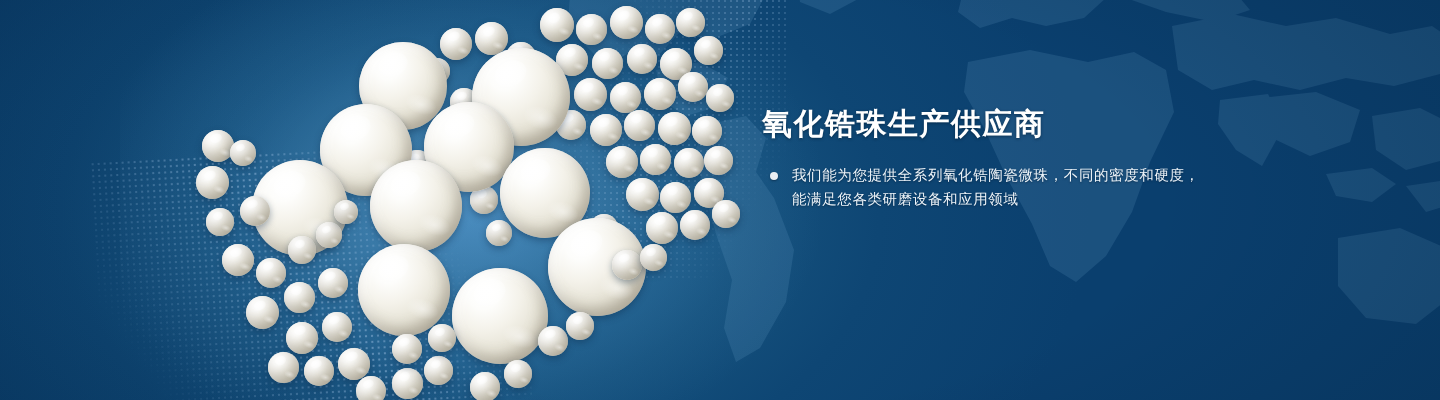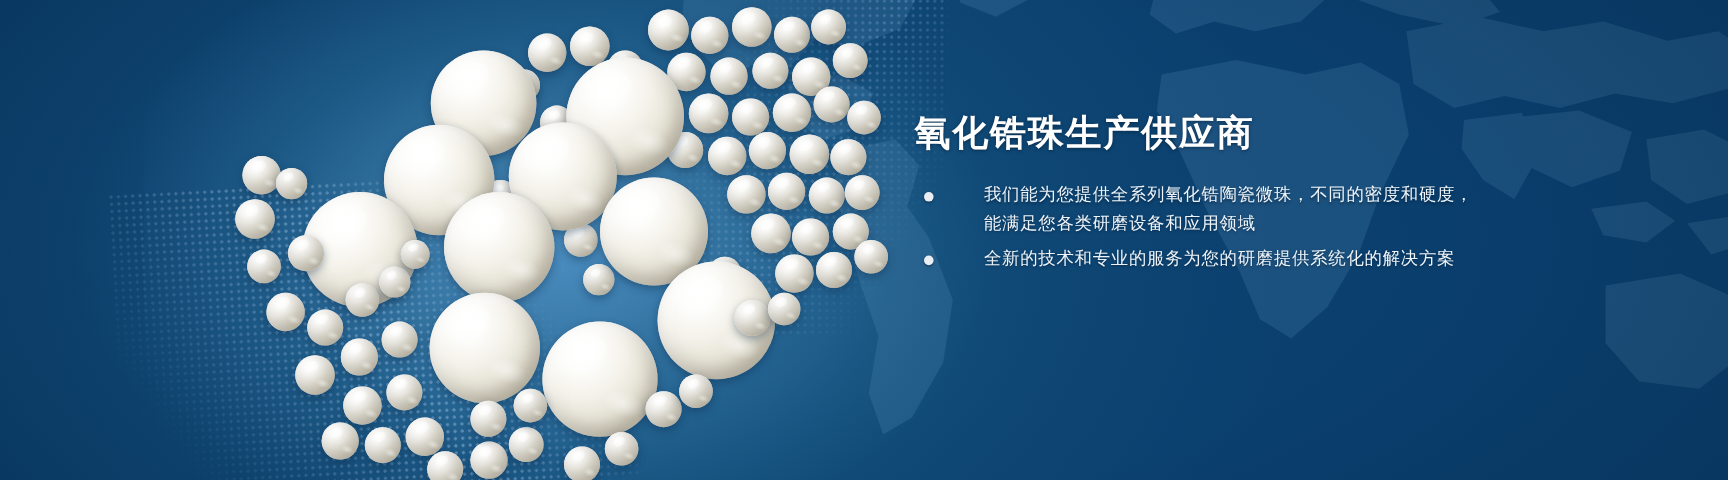--- a/index.html
+++ b/index.html
@@ -101,21 +101,21 @@
     width:36%; height:22%;
     border-radius:50%;
     background:radial-gradient(ellipse at 50% 50%, rgba(255,255,255,.45) 0%, rgba(255,255,255,0) 72%);
     transform:rotate(18deg);
   }
   .bead.sm::before{ left:24%; top:14%; width:36%; height:28%; }
 
   
   .copy{
     position:absolute;
-    left:762px; top:92px;
+    left:762px; top:104px;
     width:560px;
   }
   .title{
     font-size:30px;
     line-height:40px;
     font-weight:700;
     color:#ffffff;
     letter-spacing:1.5px;
     text-shadow:0 1px 3px rgba(3,26,48,.6);
     white-space:nowrap;
@@ -136,21 +136,21 @@
   }
   .bullet:last-child{ margin-bottom:0; }
   .dot{
     position:absolute;
     left:8px; top:8.5px;
     width:8px; height:8px;
     border-radius:50%;
     background:#e9eef3;
     box-shadow:0 1px 2px rgba(3,26,48,.5);
   }
-  .bullet-line{ display:block;margin-left:28px; }
+  .bullet-line{ display:block; }
 </style>
 </head>
 <body>
 
 <div class="banner">
 
   <div class="bg-base"></div>
 
   <div class="worldmap">
     <svg viewBox="0 0 900 470" preserveAspectRatio="none">
@@ -279,20 +279,16 @@
 
   <div class="copy">
     <h1 class="title">氧化锆珠生产供应商</h1>
 
     <ul class="bullets">
       <li class="bullet">
         <span class="dot"></span>
         <span class="bullet-line">我们能为您提供全系列氧化锆陶瓷微珠，不同的密度和硬度，</span>
         <span class="bullet-line">能满足您各类研磨设备和应用领域</span>
       </li>
-      <li class="bullet">
-        <span class="dot"></span>
-        <span class="bullet-line">全新的技术和专业的服务为您的研磨提供系统化的解决方案</span>
-      </li>
     </ul>
   </div>
 
 </div>
 
 </body></html>

